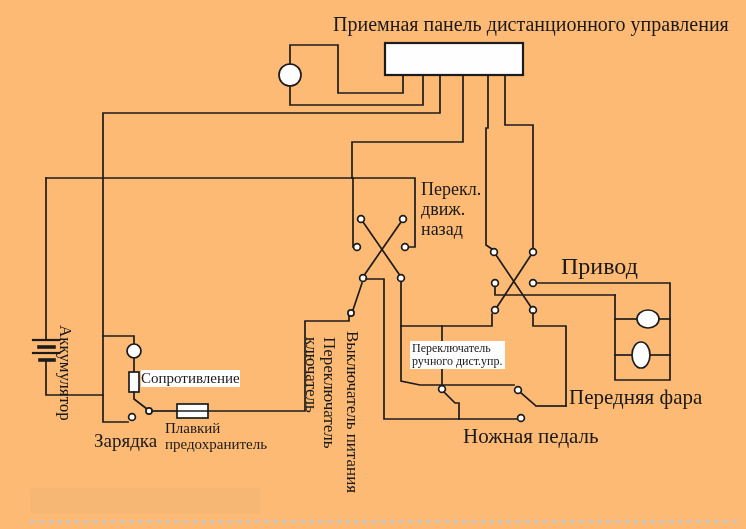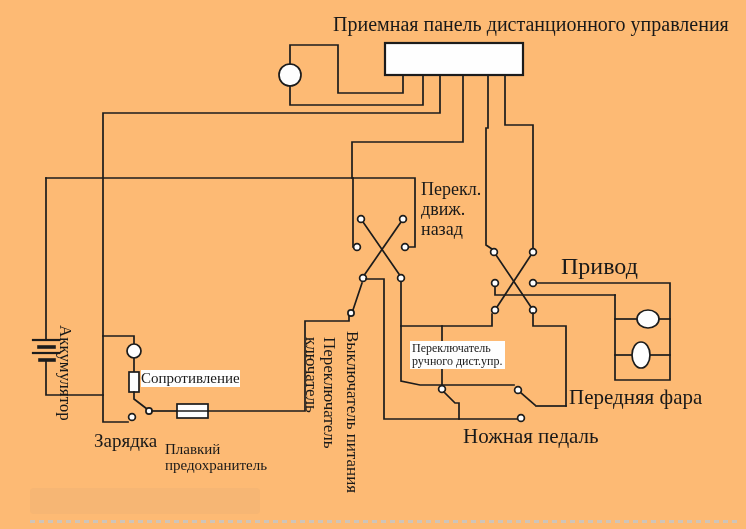--- a/index.html
+++ b/index.html
@@ -29,21 +29,21 @@
   .lbl-title{left:333px;top:13px;font-size:20px;width:402px;}
   .lbl-steering{left:137px;top:37px;font-size:20px;line-height:1.25;}
   .lbl-reverse{left:421px;top:172px;font-size:18px;line-height:1.1;margin-top:8px;}
   .lbl-drive{left:561px;top:253px;font-size:24px;}
   .lbl-hand{left:410px;top:341px;font-size:12px;line-height:1.1;background:#fefefe;padding:1px 2px;}
   .lbl-fara{left:569px;top:386px;font-size:21px;}
   .lbl-pedal{left:463px;top:425px;font-size:21px;font-family:Liberation Serif, serif;}
   .lbl-indicator{left:146px;top:328px;font-size:18px;line-height:1.05;background:#fefefe;}
   .lbl-resist{left:141px;top:370px;font-size:15px;background:#fefefe;}
   .lbl-charge{left:94px;top:430px;font-size:19px;}
-  .lbl-fuse{left:165px;top:420px;font-size:15px;line-height:1.08;margin-top:21px;}
+  .lbl-fuse{left:165px;top:420px;font-size:15px;line-height:1.08;}
   .lbl-battery{left:56px;top:325px;font-size:17px;height:120px;}
   .lbl-keyswitch{left:302px;top:337px;font-size:17px;height:130px;}
   .lbl-power{left:343px;top:331px;font-size:17px;height:190px;}
   .bottom-dots{
     position:absolute;left:30px;top:520px;width:710px;height:3px;
     background:repeating-linear-gradient(90deg,#c6c6c6 0 5px,transparent 5px 9px);
     opacity:.85;
   }
   .smudge{
     position:absolute;left:30px;top:488px;width:230px;height:26px;

